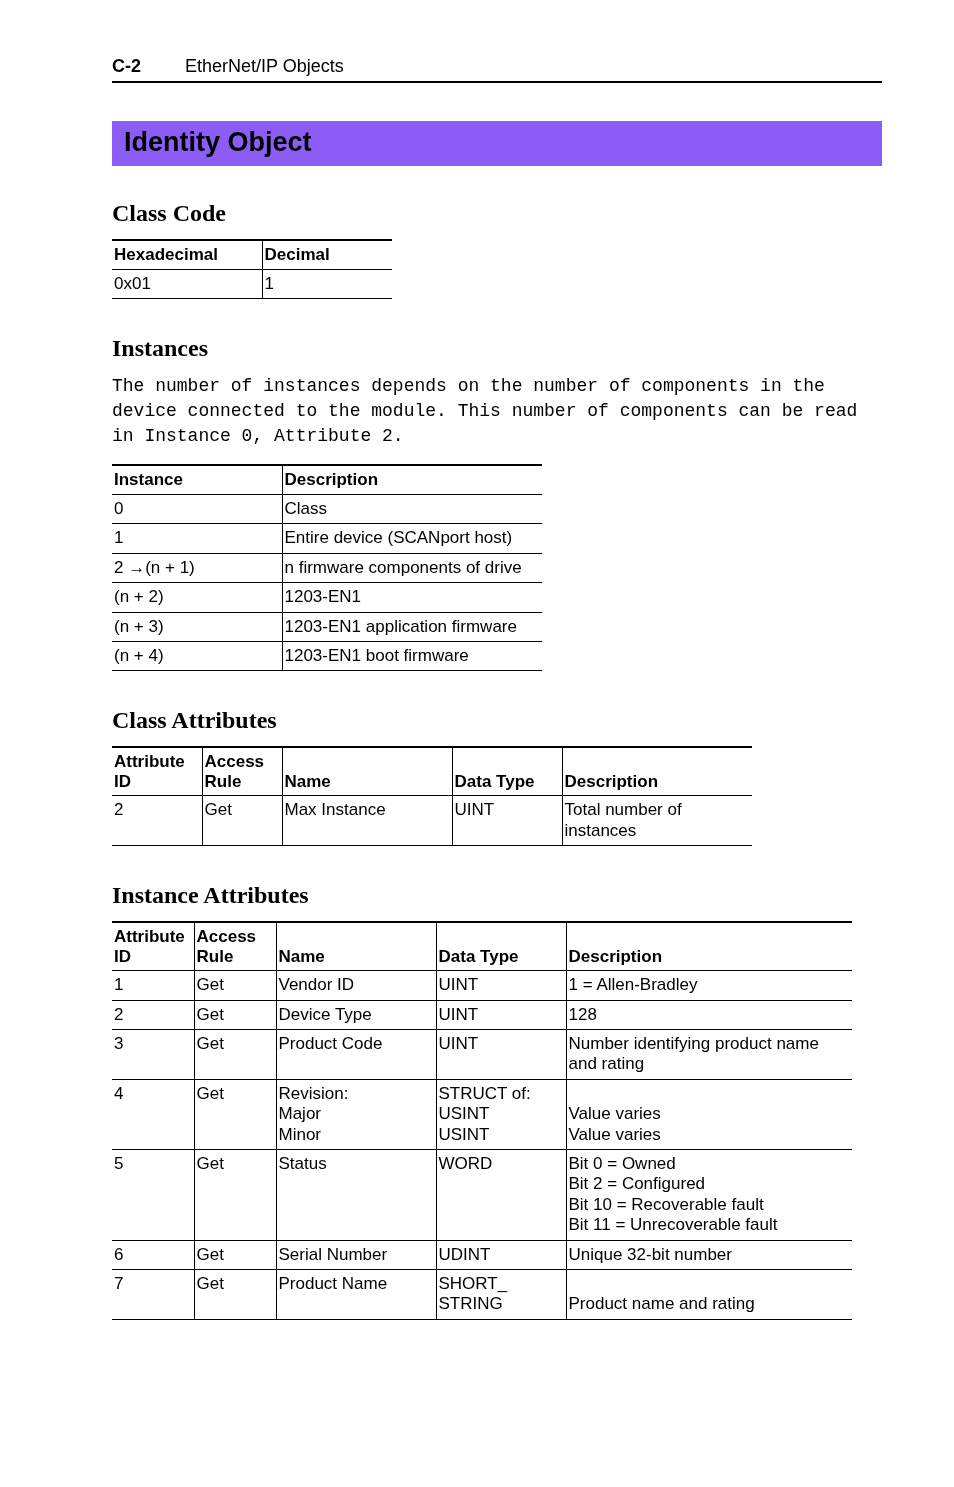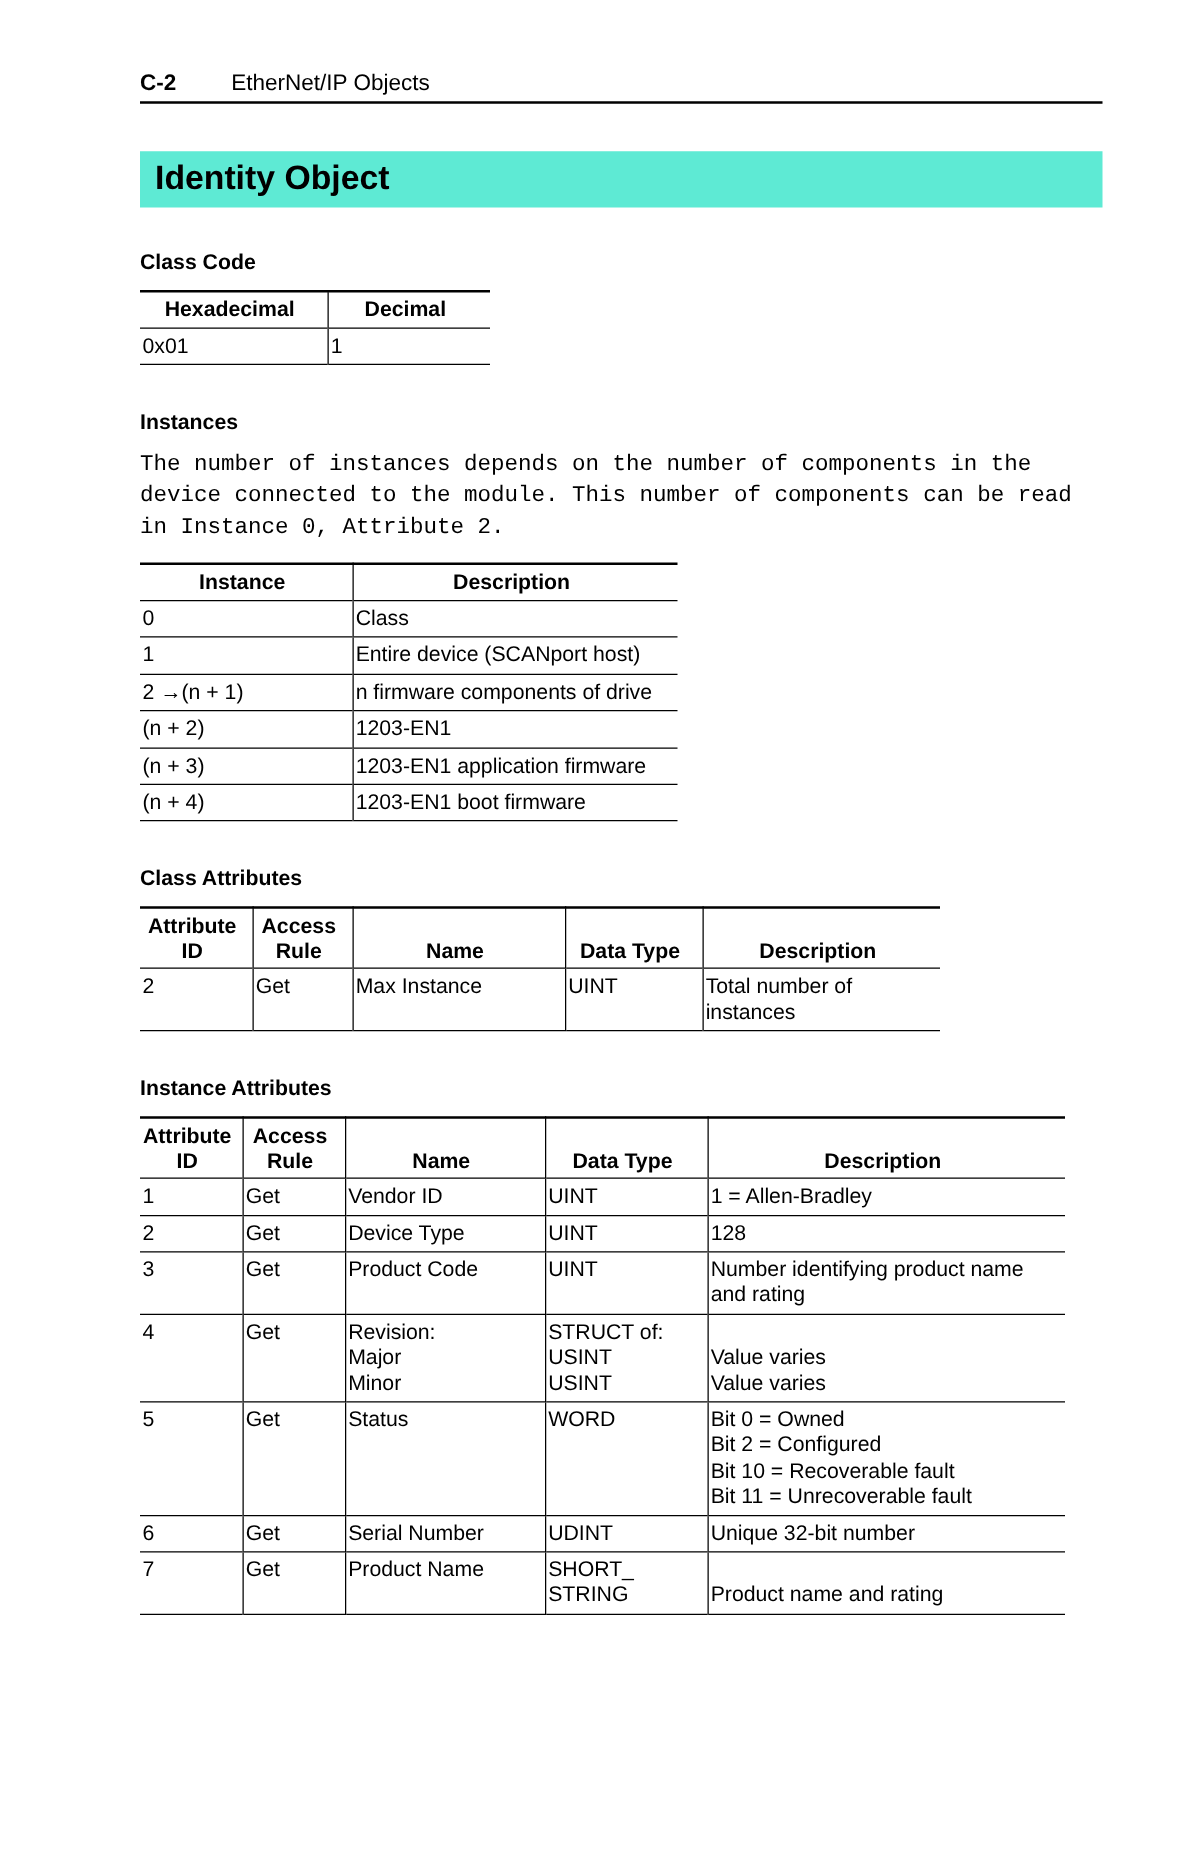--- a/index.html
+++ b/index.html
@@ -22,51 +22,51 @@
     margin-bottom: 4px;
   }
   .running-head .page-num { font-weight: 700; }
   .running-head .chapter-title { font-weight: 400; }
   .head-rule {
     border: 0;
     border-top: 2px solid #000;
     margin: 0 0 38px 0;
   }
   .h1-band {
-    background: #5eead4;
+    background: #8b5cf6;
     padding: 6px 12px 8px 12px;
     margin: 0 0 34px 0;
   }
   .h1-band h1 {
     margin: 0;
     font-family: Arial, Helvetica, sans-serif;
     font-weight: 700;
     font-size: 27px;
   }
   h2.section {
-    font-family: Liberation Sans, sans-serif;
+    font-family: Liberation Serif, serif;
     font-weight: 700;
-    font-size: 17px;
+    font-size: 24px;
     margin: 0 0 12px 0;
   }
   p.body {
     margin: 0 0 16px 0;
     line-height: 1.38;
     font-size: 18px;
     font-family: Liberation Mono, monospace;
   }
   .block { margin-bottom: 36px; }
 
   table {
     border-collapse: collapse;
     font-family: Arial, Helvetica, sans-serif;
     font-size: 17px;
   }
   th {
-    text-align: center;
+    text-align: left;
     font-weight: 700;
     padding: 4px 8px 4px 2px;
     vertical-align: bottom;
     line-height: 1.15;
   }
   td {
     padding: 4px 8px 4px 2px;
     vertical-align: top;
     line-height: 1.2;
   }

